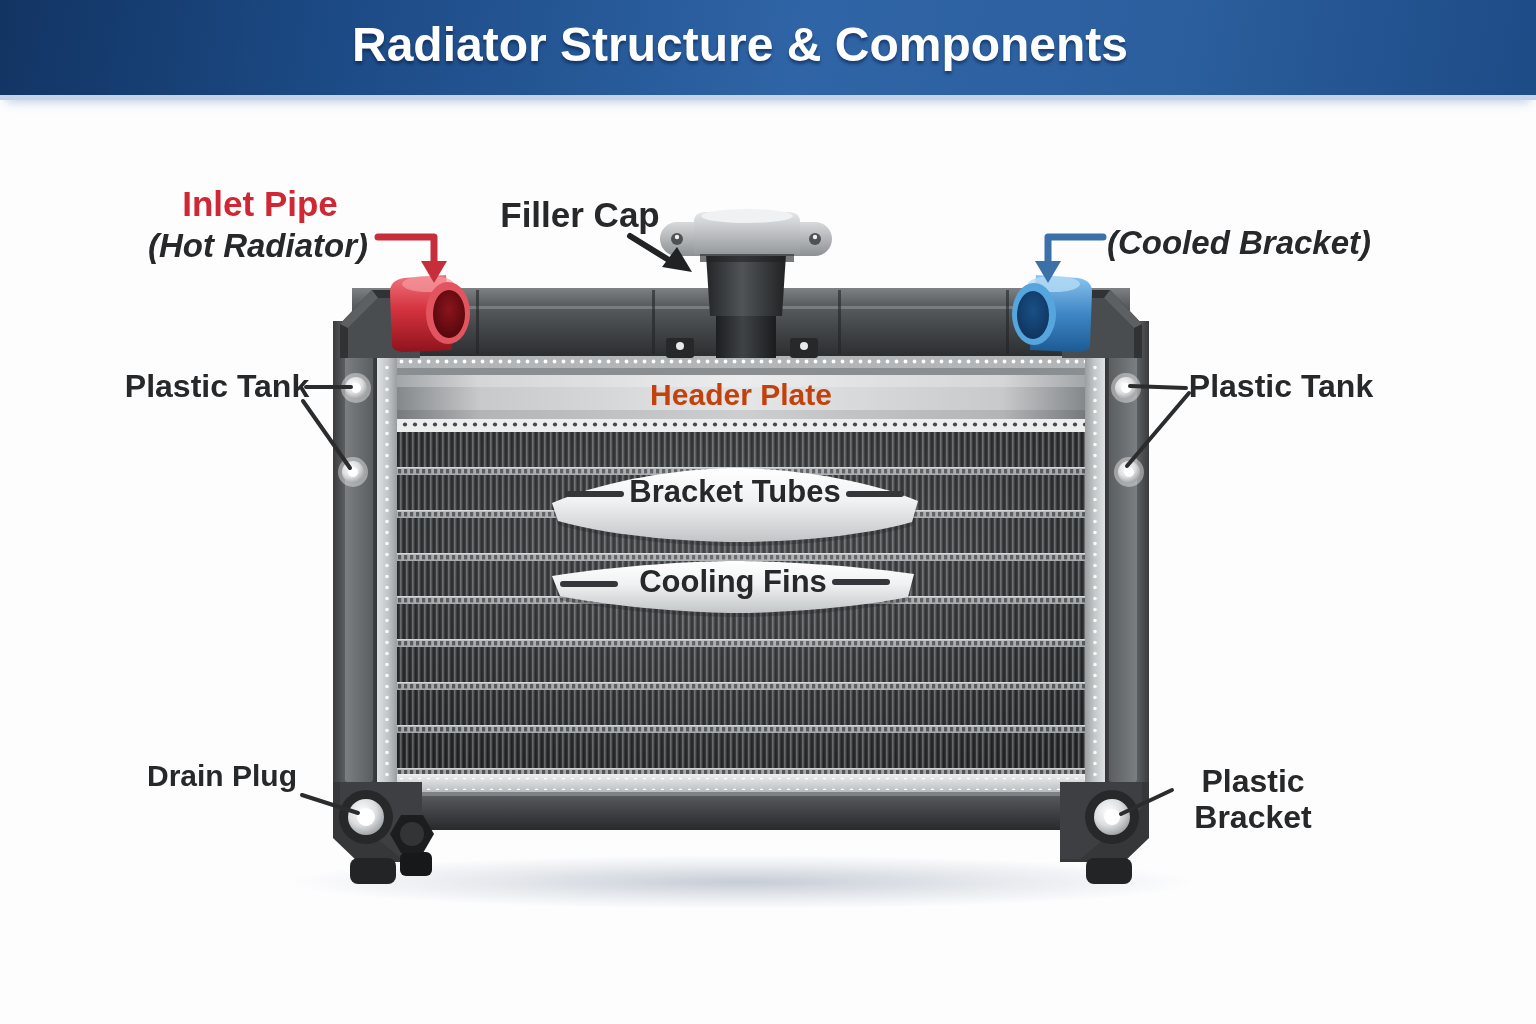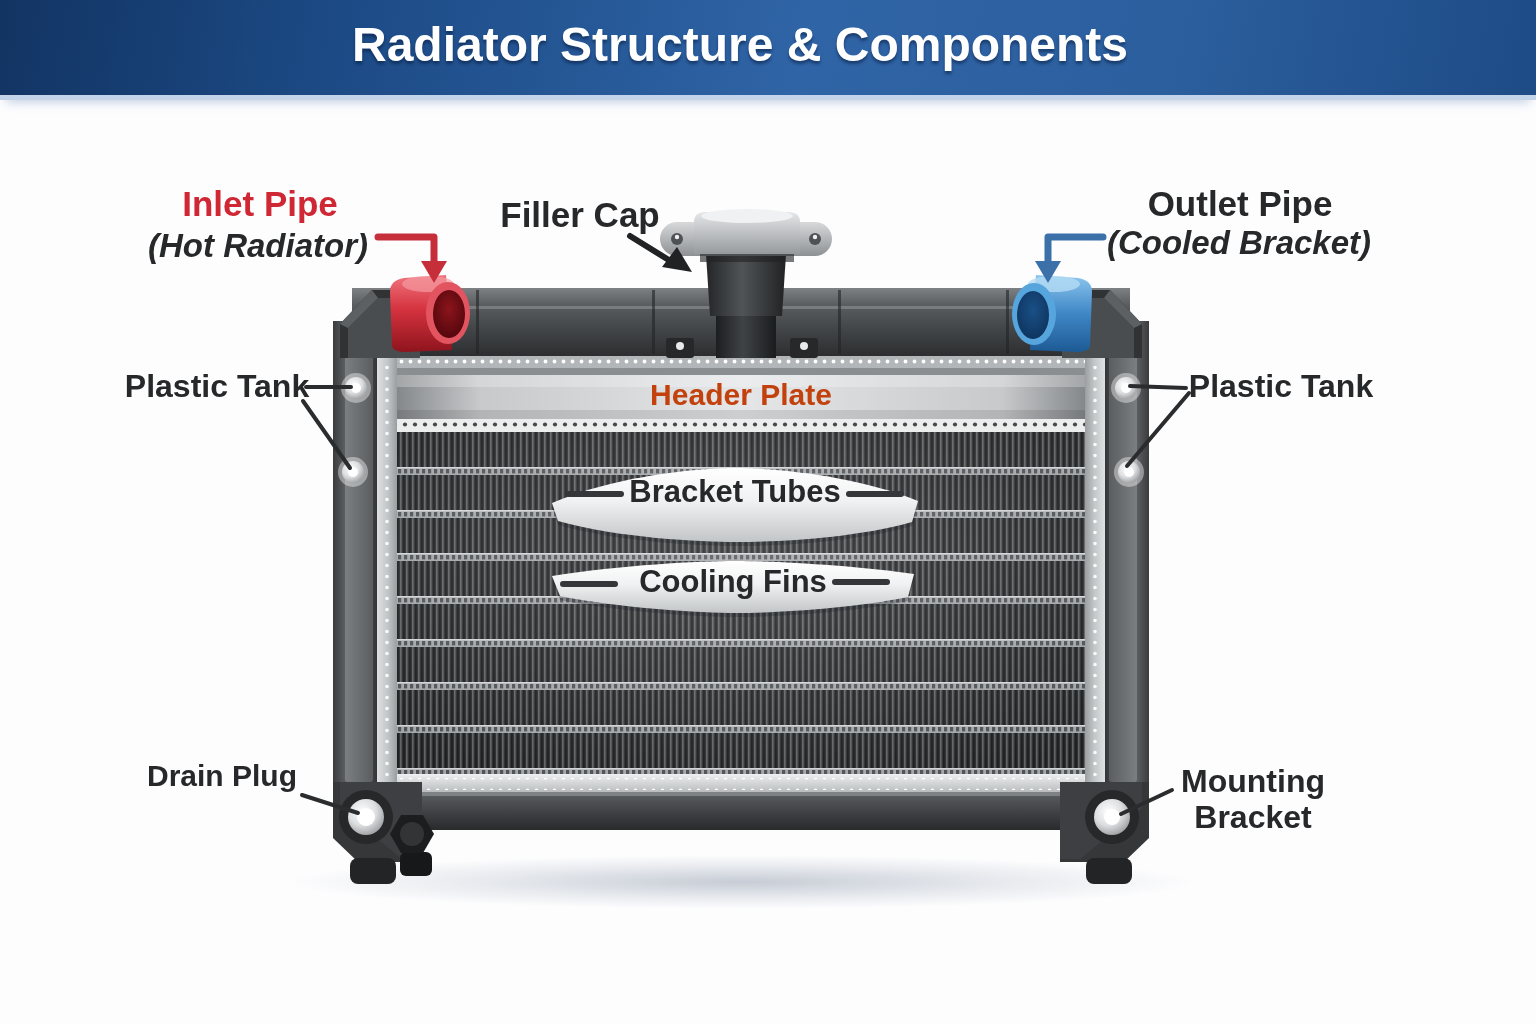--- a/index.html
+++ b/index.html
@@ -316,23 +316,22 @@
         <line x1="1186" y1="372" x2="1130" y2="370"></line>
         <line x1="1189" y1="377" x2="1127" y2="450"></line>
         <line x1="302" y1="779" x2="358" y2="797"></line>
         <line x1="1172" y1="774" x2="1121" y2="798"></line>
       </g>
     </svg>
 
     <div class="lbl red l-inlet">Inlet Pipe</div>
     <div class="lbl italic l-inlet-sub">(Hot Radiator)</div>
     <div class="lbl l-filler">Filler Cap</div>
-    <div class="lbl l-outlet">Outlet Pipe</div>
     <div class="lbl italic l-outlet-sub">(Cooled Bracket)</div>
     <div class="lbl l-pt-left">Plastic Tank</div>
     <div class="lbl l-pt-right">Plastic Tank</div>
     <div class="lbl l-headerplate">Header Plate</div>
     <div class="lbl l-tubes">Bracket Tubes</div>
     <div class="lbl l-fins">Cooling Fins</div>
     <div class="lbl l-drain">Drain Plug</div>
-    <div class="lbl wrap l-mount">Mounting Bracket</div>
+    <div class="lbl wrap l-mount">Plastic Bracket</div>
   </div>
 </div>
 
 </body></html>

